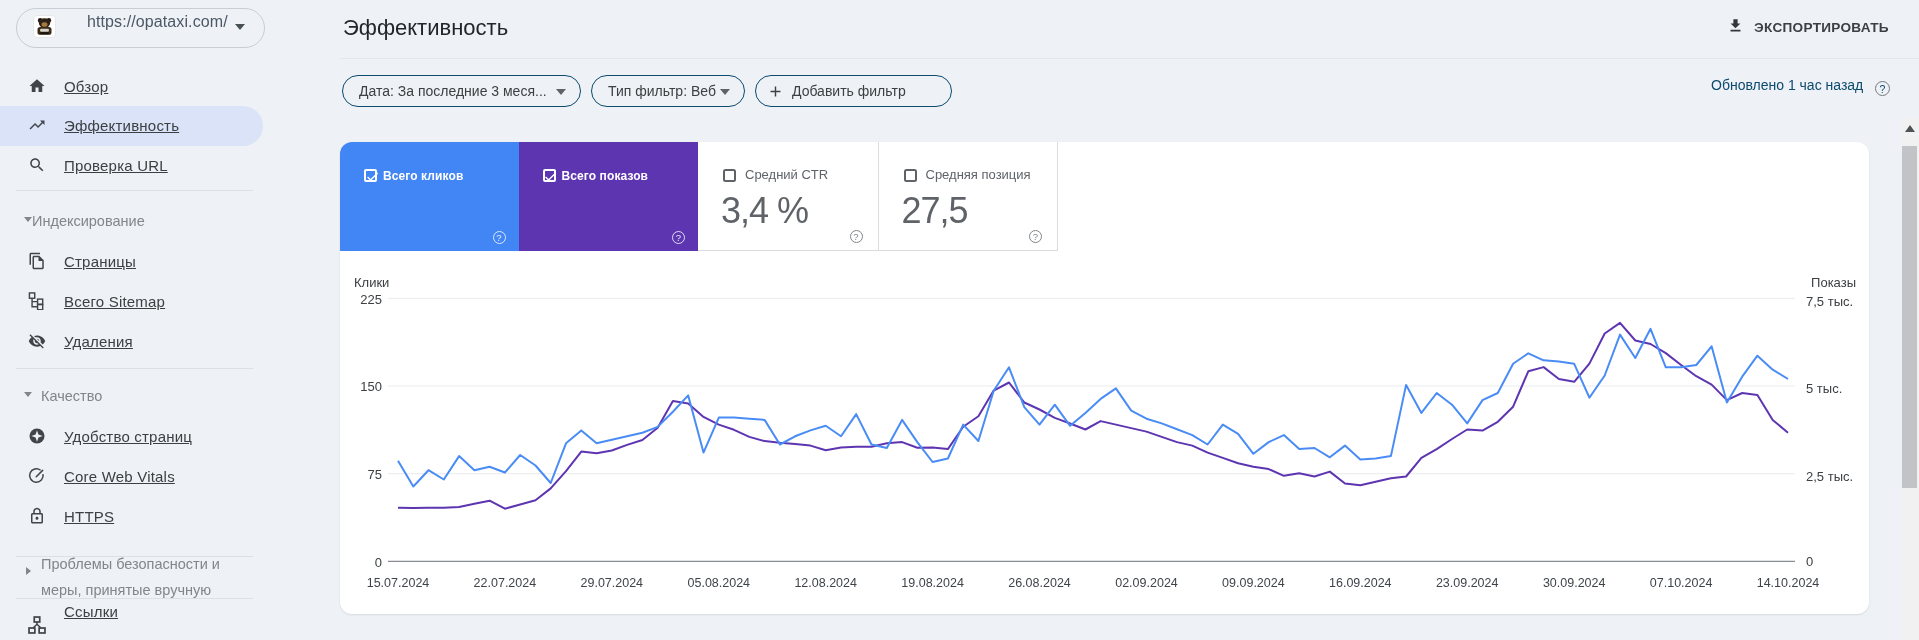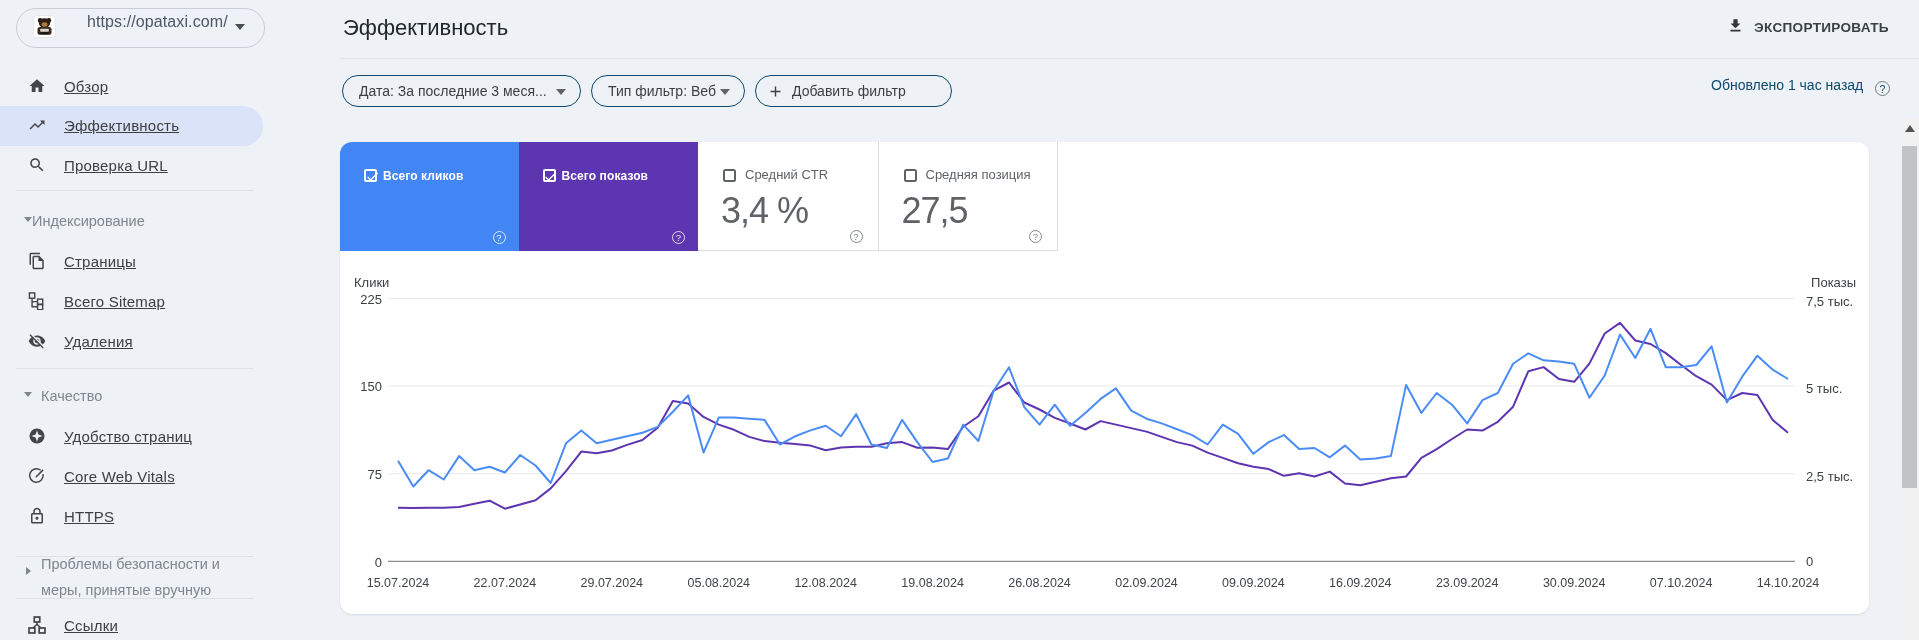--- a/index.html
+++ b/index.html
@@ -131,21 +131,21 @@
 <div class="abs nav-head" style="left:41px; top:552px; line-height:26px">Проблемы безопасности и<br>меры, принятые вручную</div>
 
 <div class="abs sep" style="top:598px"></div>
 
 <svg class="abs nav-icon" style="top:617px" viewBox="0 0 21 21" fill="none" stroke="#414549" stroke-width="2">
     <rect x="7.3" y="1.2" width="6.4" height="5.8"></rect>
     <path d="M10.5 7v2.6l-4.6 4.4M10.5 9.6l4.6 4.4" stroke-width="1.8"></path>
     <rect x="1.2" y="14" width="6.8" height="5.8"></rect>
     <rect x="13" y="14" width="6.8" height="5.8"></rect>
   </svg>
-<div class="abs nav-item" style="top:618px">Ссылки</div>
+<div class="abs nav-item" style="top:604px">Ссылки</div>
 
 <div id="h1" class="abs">Эффективность</div>
 <div id="hdr-line" class="abs"></div>
 
 <div id="export" class="abs">
   <svg style="position:absolute; left:-1px; top:-1px" width="17" height="17" viewBox="0 0 24 24" fill="#33373c">
       <path d="M19 9h-4V3H9v6H5l7 7 7-7zM5 18v2.5h14V18H5z"></path>
     </svg>
   <div style="position:absolute; left:26px; top:1.5px; font-size:13.6px; font-weight:bold; letter-spacing:0.3px; white-space:nowrap">ЭКСПОРТИРОВАТЬ</div>
 </div>

